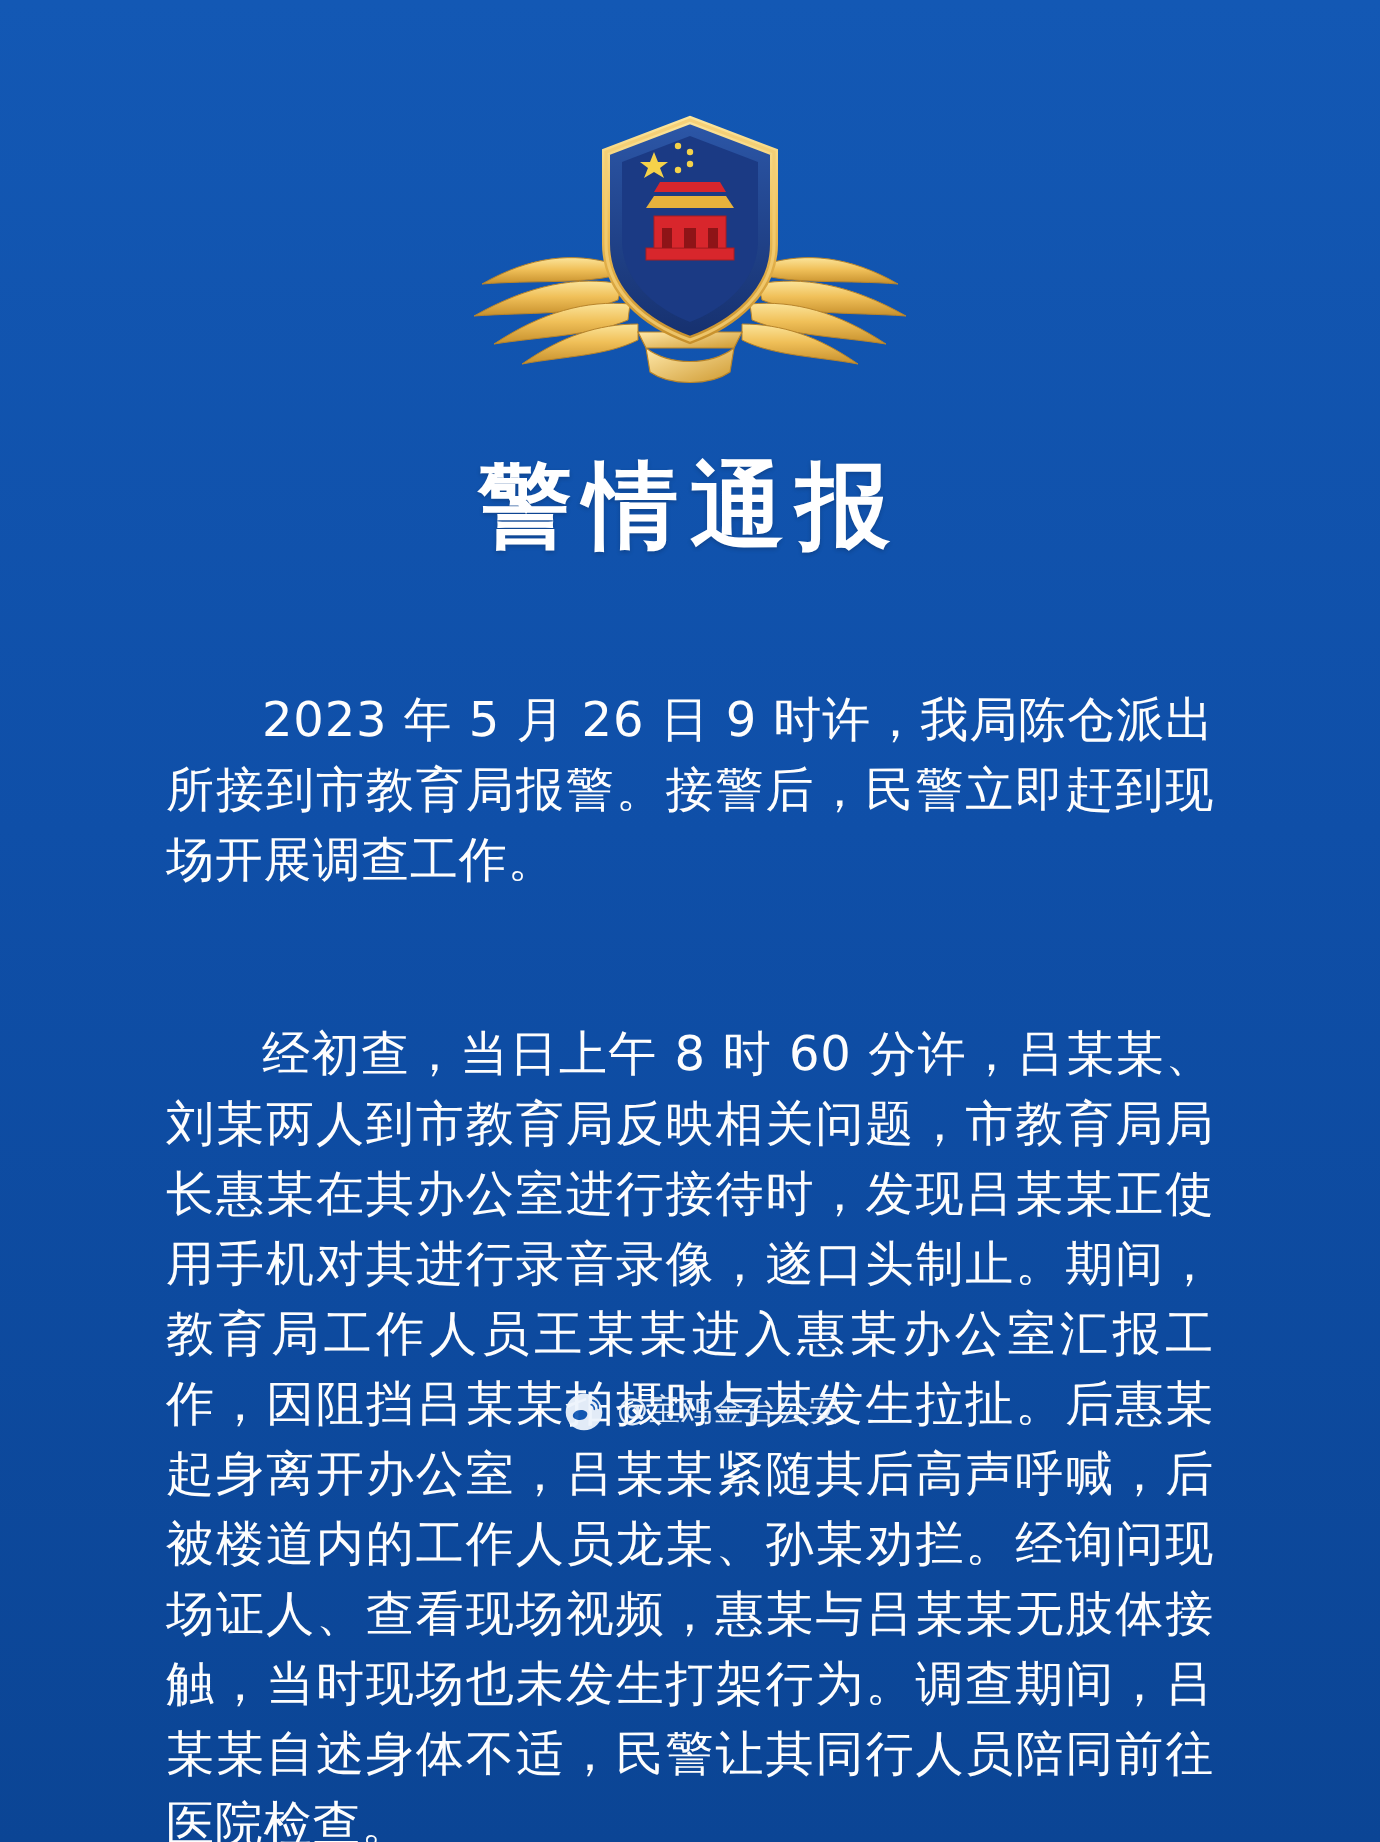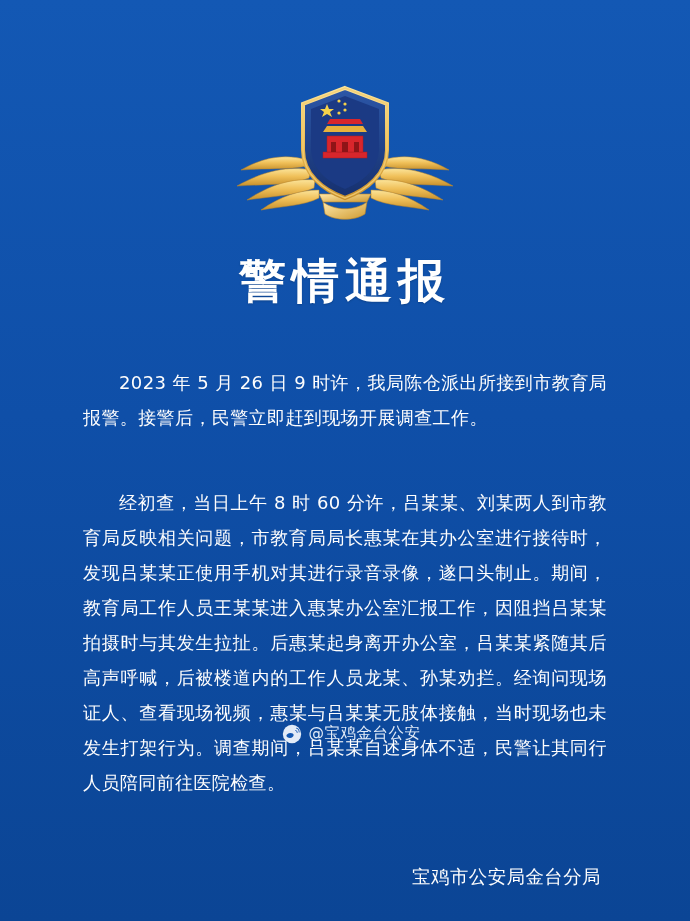--- a/index.html
+++ b/index.html
@@ -17,21 +17,20 @@
     position: relative;
   }
   .page {
     width: 690px;
     height: 730px;
     position: relative;
     box-sizing: border-box;
     display: flex;
     flex-direction: column;
     align-items: center;
-    margin-top: 28px;
   }
 
   
   .emblem-wrap {
     margin-top: 46px;
     width: 260px;
     height: 150px;
     position: relative;
   }
   .emblem-svg { display: block; width: 260px; height: 150px; }
@@ -50,21 +49,21 @@
 
   
   .body-block {
     margin-top: 34px;
     width: 524px;
     display: flex;
     flex-direction: column;
     gap: 14px;
   }
   .para {
-    font-size: 18px;
+    font-size: 24px;
     line-height: 35px;
     text-align: justify;
     text-justify: inter-ideograph;
     text-indent: 2em;
     color: #fdfdfd;
     font-family: "DejaVu Sans", "Liberation Sans", sans-serif;
     letter-spacing: 0.4px;
   }
 
   

